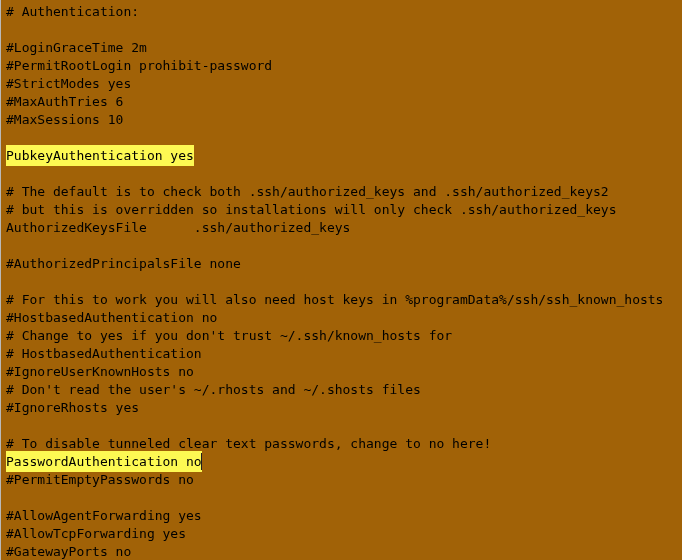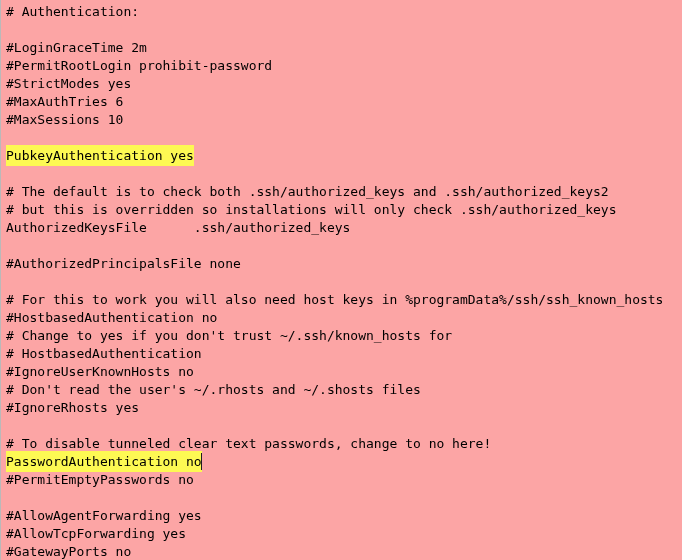--- a/index.html
+++ b/index.html
@@ -13,21 +13,21 @@
     height: 560px;
     overflow: hidden;
     font-family: "DejaVu Sans Mono", "Liberation Mono", monospace;
   }
 
   #editor {
     position: relative;
     width: 682px;
     height: 560px;
     box-sizing: border-box;
-    background: #fca5a5;
+    background: #a16207;
     border-left: 1px solid #b9b9b9;
     overflow: hidden;
   }
 
   #code {
     position: absolute;
     left: 0;
     top: 0;
     padding: 3px 0 0 5px;
     margin: 0;

